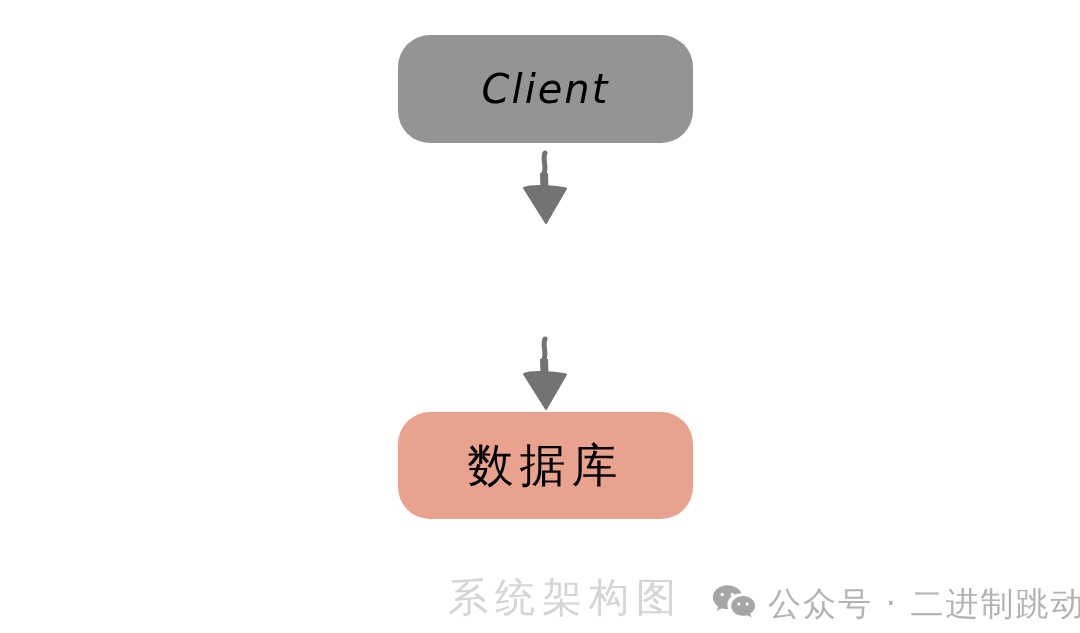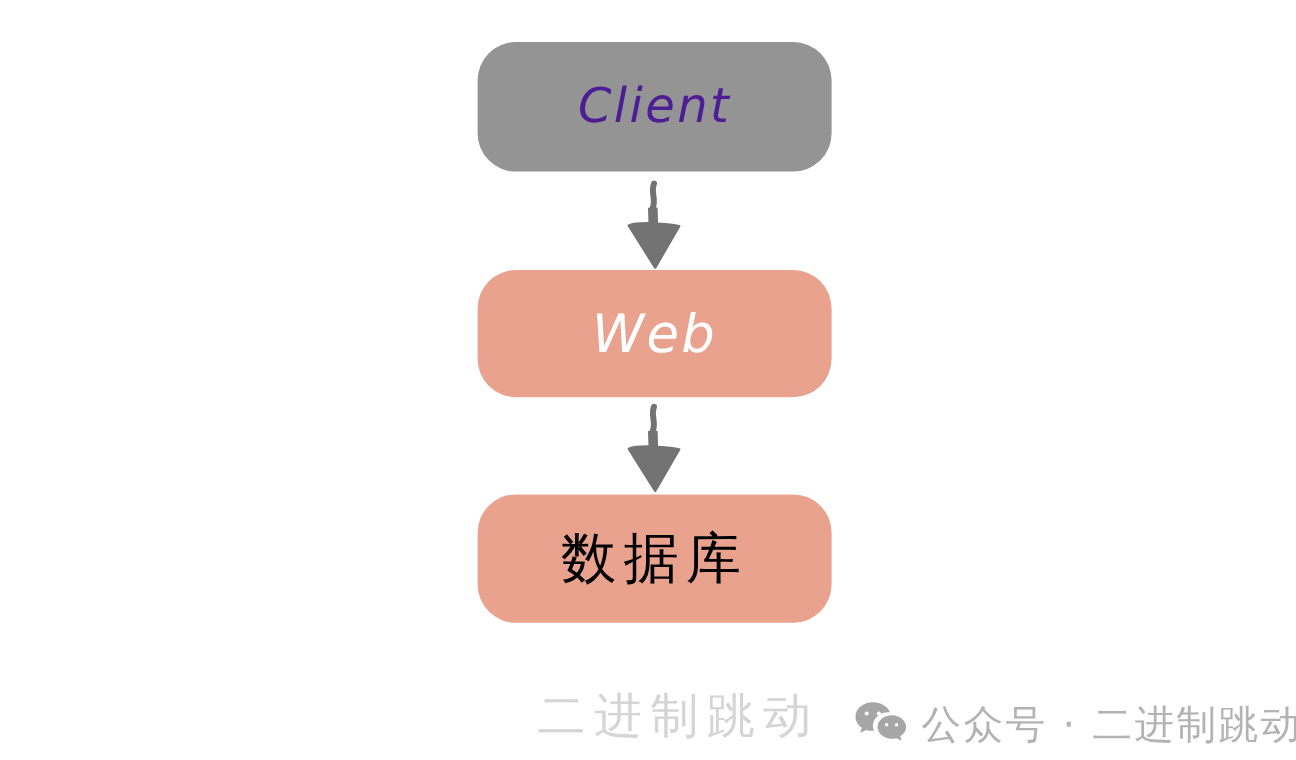--- a/index.html
+++ b/index.html
@@ -72,44 +72,41 @@
     white-space: nowrap;
     user-select: none;
   }
 </style>
 </head>
 <body>
 
 <div class="canvas">
 
   <div class="node node-client" style="background-color: rgb(148, 148, 148);">
-    <span class="node-label" style="color: #4c1d95;">Client</span>
+    <span class="node-label" style="color: #000000;">Client</span>
   </div>
 
   <svg class="arrow arrow-1" viewBox="0 0 68 76" style="color: rgb(115, 115, 115);">
     <path d="M34 4 C31 11, 36 17, 33 24 C31 30, 35 34, 33 41" fill="none" stroke="currentColor" stroke-width="5" stroke-linecap="round"></path>
     <path d="M33 24 L33.5 41" fill="none" stroke="currentColor" stroke-width="8"></path>
     <path d="M13 39 C21 35.5, 46 37.5, 55 39.5 L35 74 Z" fill="currentColor" stroke="currentColor" stroke-width="2" stroke-linejoin="round"></path>
   </svg>
 
-  <div class="node node-web" style="background-color: rgb(232, 162, 142);">
-    <span class="node-label" style="color: rgb(255, 255, 255);">Web</span>
-  </div>
 
   <svg class="arrow arrow-2" viewBox="0 0 68 76" style="color: rgb(115, 115, 115);">
     <path d="M34 4 C31 11, 36 17, 33 24 C31 30, 35 34, 33 41" fill="none" stroke="currentColor" stroke-width="5" stroke-linecap="round"></path>
     <path d="M33 24 L33.5 41" fill="none" stroke="currentColor" stroke-width="8"></path>
     <path d="M13 39 C21 35.5, 46 37.5, 55 39.5 L35 74 Z" fill="currentColor" stroke="currentColor" stroke-width="2" stroke-linejoin="round"></path>
   </svg>
 
   <div class="node node-database" style="background-color: rgb(232, 162, 142);">
     <span class="node-label" style="color: #000000;">数据库</span>
   </div>
 
-  <div class="footer-caption" style="color: rgb(213, 213, 213);">二进制跳动</div>
+  <div class="footer-caption" style="color: rgb(213, 213, 213);">系统架构图</div>
 
   <div class="wechat-badge">
     <svg class="wechat-icon" viewBox="0 0 48 42" width="44" height="39" style="color: rgb(166, 166, 166);">
       <path d="M17 1 C8 1 1 6.8 1 14.2 c0 4.2 2.2 7.7 5.8 10 l-1.5 4.8 5.5 -2.8 c1.7 0.5 3.4 0.8 5.2 0.8 0.6 0 1.2 0 1.8 -0.1 -0.6 -1.4 -1 -2.9 -1 -4.5 0 -6.9 6.3 -12.3 14 -12.3 0.5 0 1 0 1.5 0.1 C30.6 5 24.3 1 17 1 z" fill="currentColor"></path>
       <circle cx="11.2" cy="11.3" r="1.9" fill="#ffffff"></circle>
       <circle cx="22.2" cy="11.3" r="1.9" fill="#ffffff"></circle>
       <path d="M47 23.6 c0 -5.9 -5.8 -10.7 -13 -10.7 -7.2 0 -13 4.8 -13 10.7 0 5.9 5.8 10.7 13 10.7 1.5 0 3 -0.2 4.3 -0.6 l4.7 2.4 -1.3 -4.2 c3.2 -1.9 5.3 -4.9 5.3 -8.3 z" fill="currentColor"></path>
       <circle cx="29.3" cy="21.6" r="1.6" fill="#ffffff"></circle>
       <circle cx="38.3" cy="21.6" r="1.6" fill="#ffffff"></circle>
     </svg>

